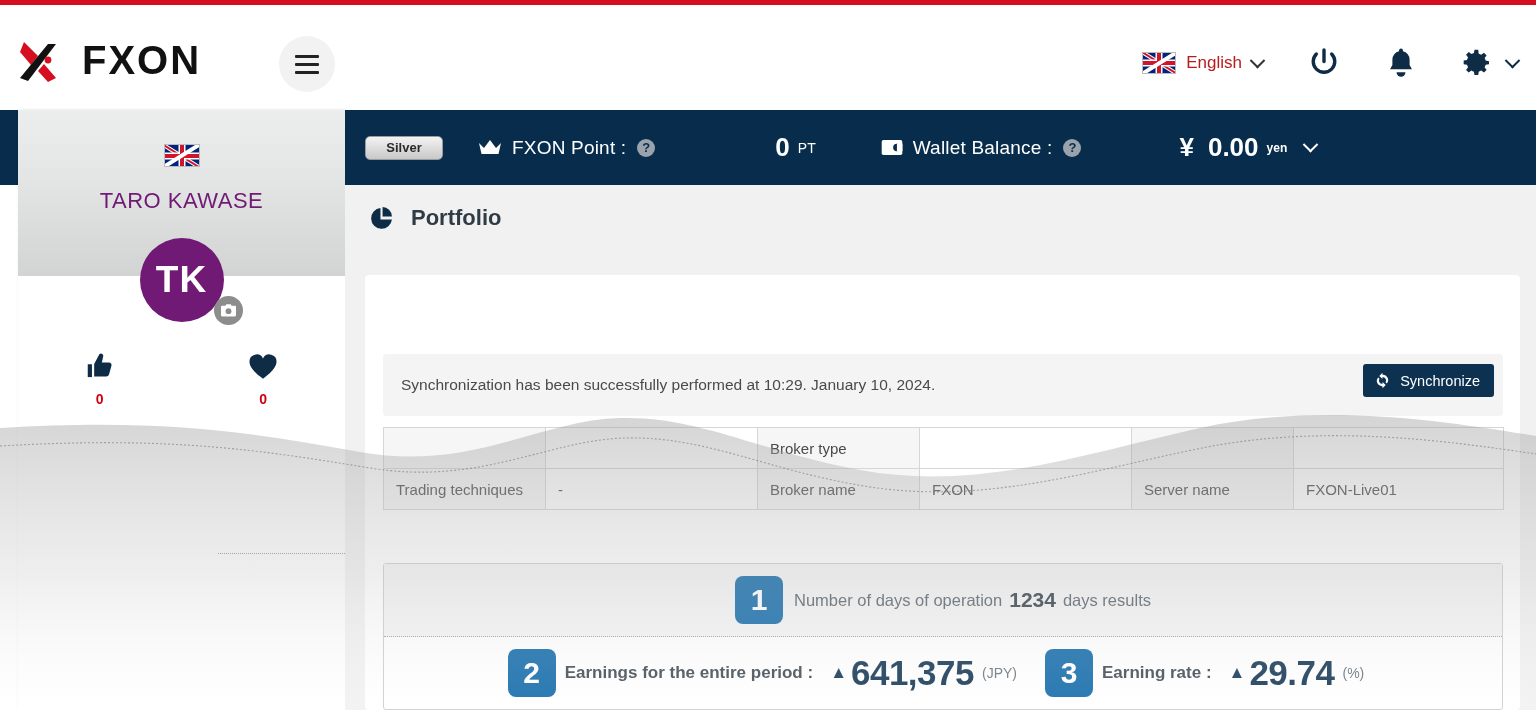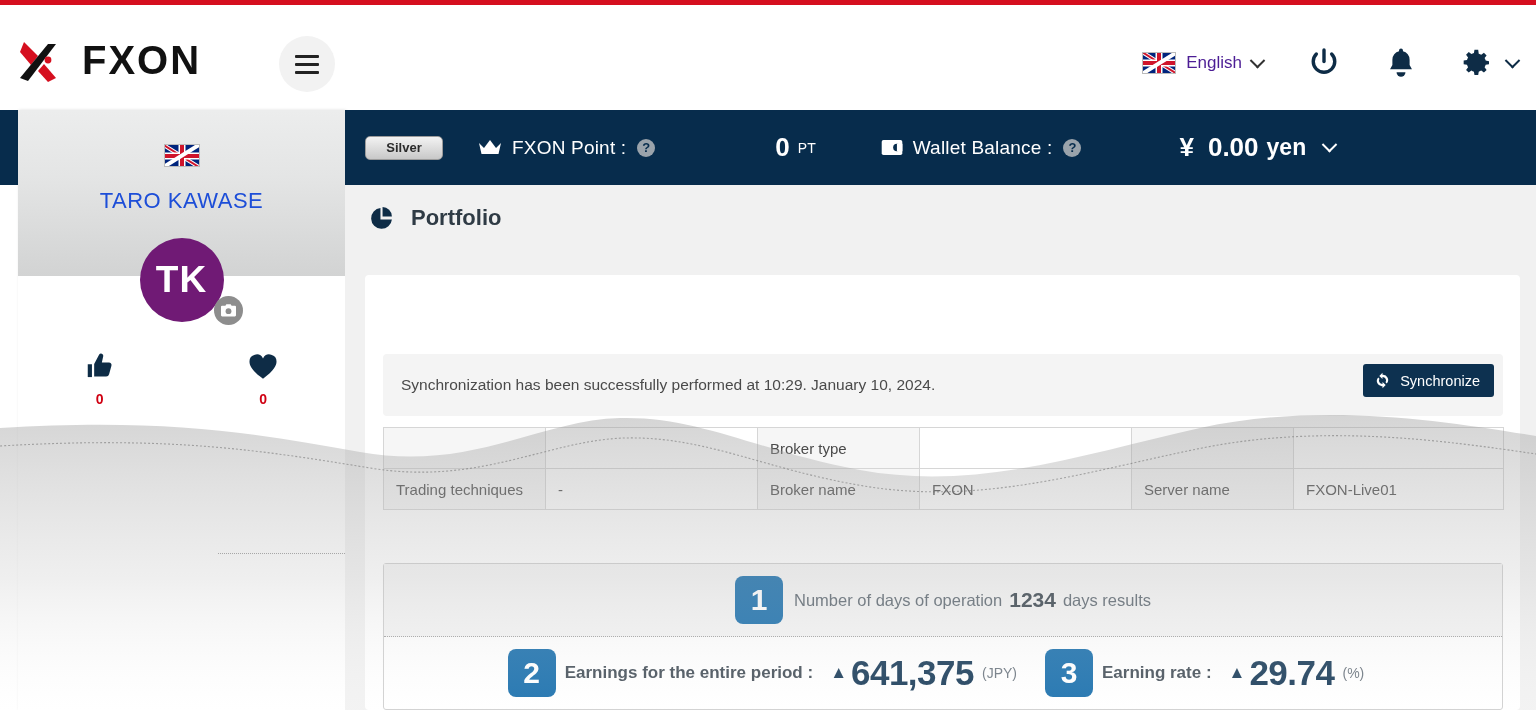--- a/index.html
+++ b/index.html
@@ -43,21 +43,21 @@
     content:""; position:absolute; left:-30%; top:50%; width:160%; height:4px; background:#fff;
     transform:translateY(-50%) rotate(-32deg);
   }
   .flag-cross-v { position:absolute; left:50%; top:0; width:7px; height:100%; background:#fff; transform:translateX(-50%); }
   .flag-cross-h { position:absolute; top:50%; left:0; height:7px; width:100%; background:#fff; transform:translateY(-50%); }
   .flag-cross-v2 { position:absolute; left:50%; top:0; width:4px; height:100%; background:#cf142b; transform:translateX(-50%); }
   .flag-cross-h2 { position:absolute; top:50%; left:0; height:4px; width:100%; background:#cf142b; transform:translateY(-50%); }
   .flag-d1 { position:absolute; left:-30%; top:50%; width:160%; height:2px; background:#cf142b; transform:translateY(-50%) rotate(32deg); }
   .flag-d2 { position:absolute; left:-30%; top:50%; width:160%; height:2px; background:#cf142b; transform:translateY(-50%) rotate(-32deg); }
 
-  .lang-label { font-size:17px; color:#4c1d95; }
+  .lang-label { font-size:17px; color:#b91c1c; }
   .chev { display:inline-block; width:11px; height:11px; border-right:2.4px solid #0e2c46; border-bottom:2.4px solid #0e2c46; transform:rotate(45deg) translate(-2px,-2px); }
   .chev-gray { border-color:#333; }
 
   .hicon { margin-right:45px; cursor:pointer; display:flex; align-items:center; }
   .hicon:last-child { margin-right:0; }
   .gear-wrap { display:flex; align-items:center; gap:14px; }
 
   
   .navy-left { position:absolute; left:0; top:110px; width:18px; height:75px; background:#072c4c; }
 
@@ -65,21 +65,21 @@
   .sidebar {
     position:absolute; left:18px; top:110px; width:327px; height:600px;
     background:#ffffff;
     box-shadow: 1px 0 3px rgba(0,0,0,.13);
   }
   .sb-grad {
     position:absolute; left:0; top:0; width:327px; height:166px;
     background: linear-gradient(180deg,#eceded 0%, #e4e5e5 40%, #d2d3d3 100%);
   }
   .sb-flag { position:absolute; left:50%; top:34px; transform:translateX(-50%); width:36px; height:23px; }
-  .sb-name { position:absolute; left:0; right:0; top:78px; text-align:center; font-size:22px; color:#1d4ed8; letter-spacing:.5px; }
+  .sb-name { position:absolute; left:0; right:0; top:78px; text-align:center; font-size:22px; color:#701a75; letter-spacing:.5px; }
   .avatar {
     position:absolute; left:50%; top:128px; transform:translateX(-50%);
     width:84px; height:84px; border-radius:50%; background:#701a75;
     color:#fff; font-size:37px; font-weight:700; display:flex; align-items:center; justify-content:center;
     letter-spacing:1px;
   }
   .cam {
     position:absolute; left:196px; top:186px; width:29px; height:29px; border-radius:50%;
     background:#8d8d8d; display:flex; align-items:center; justify-content:center;
   }
@@ -305,21 +305,21 @@
       <svg class="wallet-icon" style="margin-left:65px;" viewBox="0 0 24 19">
         <rect x="0.5" y="1" width="23" height="17" rx="2" fill="#fff"></rect>
         <circle cx="17.5" cy="9.5" r="4.2" fill="#072c4c"></circle>
         <rect x="17.5" y="5.3" width="6.2" height="8.4" fill="#fff"></rect>
       </svg>
       <span class="sb-text">Wallet Balance :</span>
       <span class="qmark">?</span>
 
       <span class="val-big" style="margin-left:98px;">¥</span>
       <span class="val-big" style="margin-left:14px;">0.00</span>
-      <span class="val-unit" style="font-size:23px;font-weight:700;">yen</span>
+      <span class="val-unit" style="font-size:12px;font-weight:700;">yen</span>
       <span class="chev" style="border-color:#fff;margin-left:18px;"></span>
     </div>
 
     <div class="pg-head">
       <svg class="pie" viewBox="0 0 24 24">
         <path fill="#0e2c46" d="M11 2a10 10 0 1 0 11 11H11z"></path>
         <path fill="#0e2c46" d="M13 1v9h9A9.3 9.3 0 0 0 13 1z"></path>
       </svg>
       <span class="pg-title">Portfolio</span>
     </div>

